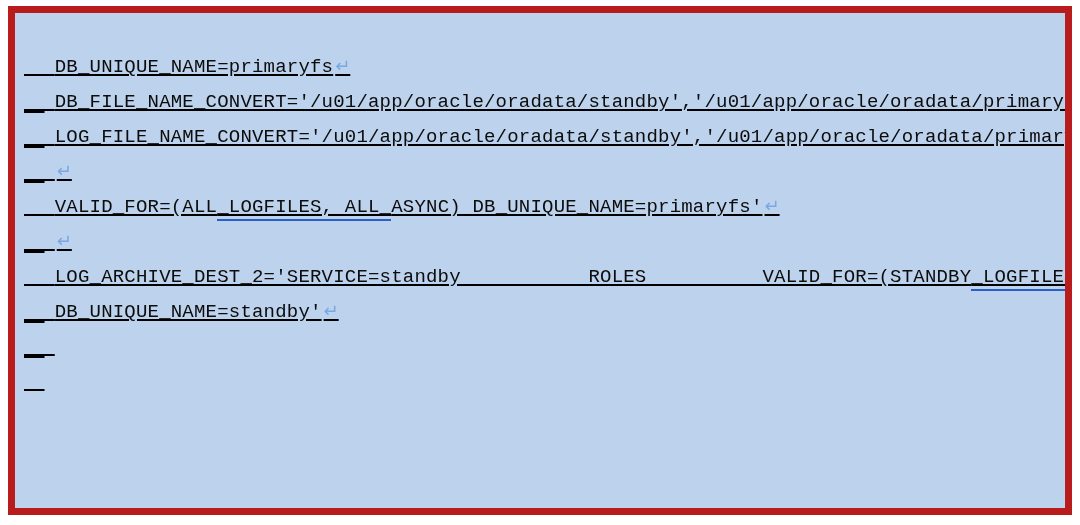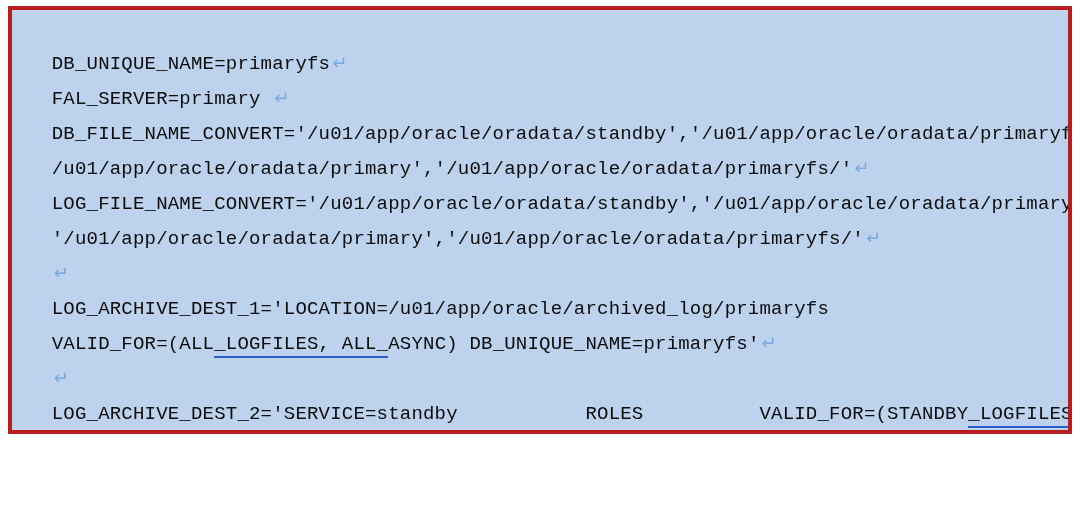--- a/index.html
+++ b/index.html
@@ -11,25 +11,26 @@
   }
   #page{
     position:relative;
     width:1080px;height:525px;
     background:#ffffff;
     box-sizing:border-box;
   }
   #code-block{
     position:absolute;
     left:8px; top:6px;
-    width:1064px; height:428px;
+    width:1064px; height:509px;
     box-sizing:border-box;
     background:#bdd2ec;
-    border:4px solid #b91c1c;
+    border:7px solid #b91c1c;
     overflow:hidden;
+    text-decoration:underline;
   }
   .line{
     position:relative;
     height:35px;
     line-height:35px;
     padding-left:9px;
     white-space:pre;
     font-size:20.5px;
     color:#0c0c0c;
     letter-spacing:0px;
@@ -60,48 +61,36 @@
 
 <div id="page">
 
   <div id="code-block">
 
     <div class="line">
       <span class="mono">DB_UNIQUE_NAME=primaryfs</span><span class="pilcrow">↵</span>
     </div>
 
 
-    <div class="line">
-      <span class="mono">FAL_SERVER=primary </span><span class="pilcrow">↵</span>
-    </div>
 
     <div class="line">
       <span class="mono">DB_FILE_NAME_CONVERT='/u01/app/oracle/oradata/standby','/u01/app/oracle/oradata/primaryfs/','</span>
     </div>
 
-    <div class="line">
-      <span class="mono">/u01/app/oracle/oradata/primary','/u01/app/oracle/oradata/primaryfs/'</span><span class="pilcrow">↵</span>
-    </div>
 
     <div class="line">
       <span class="mono">LOG_FILE_NAME_CONVERT='/u01/app/oracle/oradata/standby','/u01/app/oracle/oradata/primaryfs/',</span>
     </div>
 
-    <div class="line">
-      <span class="mono">'/u01/app/oracle/oradata/primary','/u01/app/oracle/oradata/primaryfs/'</span><span class="pilcrow">↵</span>
-    </div>
 
     <div class="line blank">
       <span class="pilcrow">↵</span>
     </div>
 
 
-    <div class="line">
-      <span class="mono">LOG_ARCHIVE_DEST_1='LOCATION=/u01/app/oracle/archived_log/primaryfs</span>
-    </div>
 
     <div class="line">
       <span class="mono">VALID_FOR=(ALL</span><span class="mono ul-blue">_LOGFILES, ALL_</span><span class="mono">ASYNC) DB_UNIQUE_NAME=primaryfs'</span><span class="pilcrow">↵</span>
     </div>
 
     <div class="line blank">
       <span class="pilcrow">↵</span>
     </div>
 
     <div class="line">

